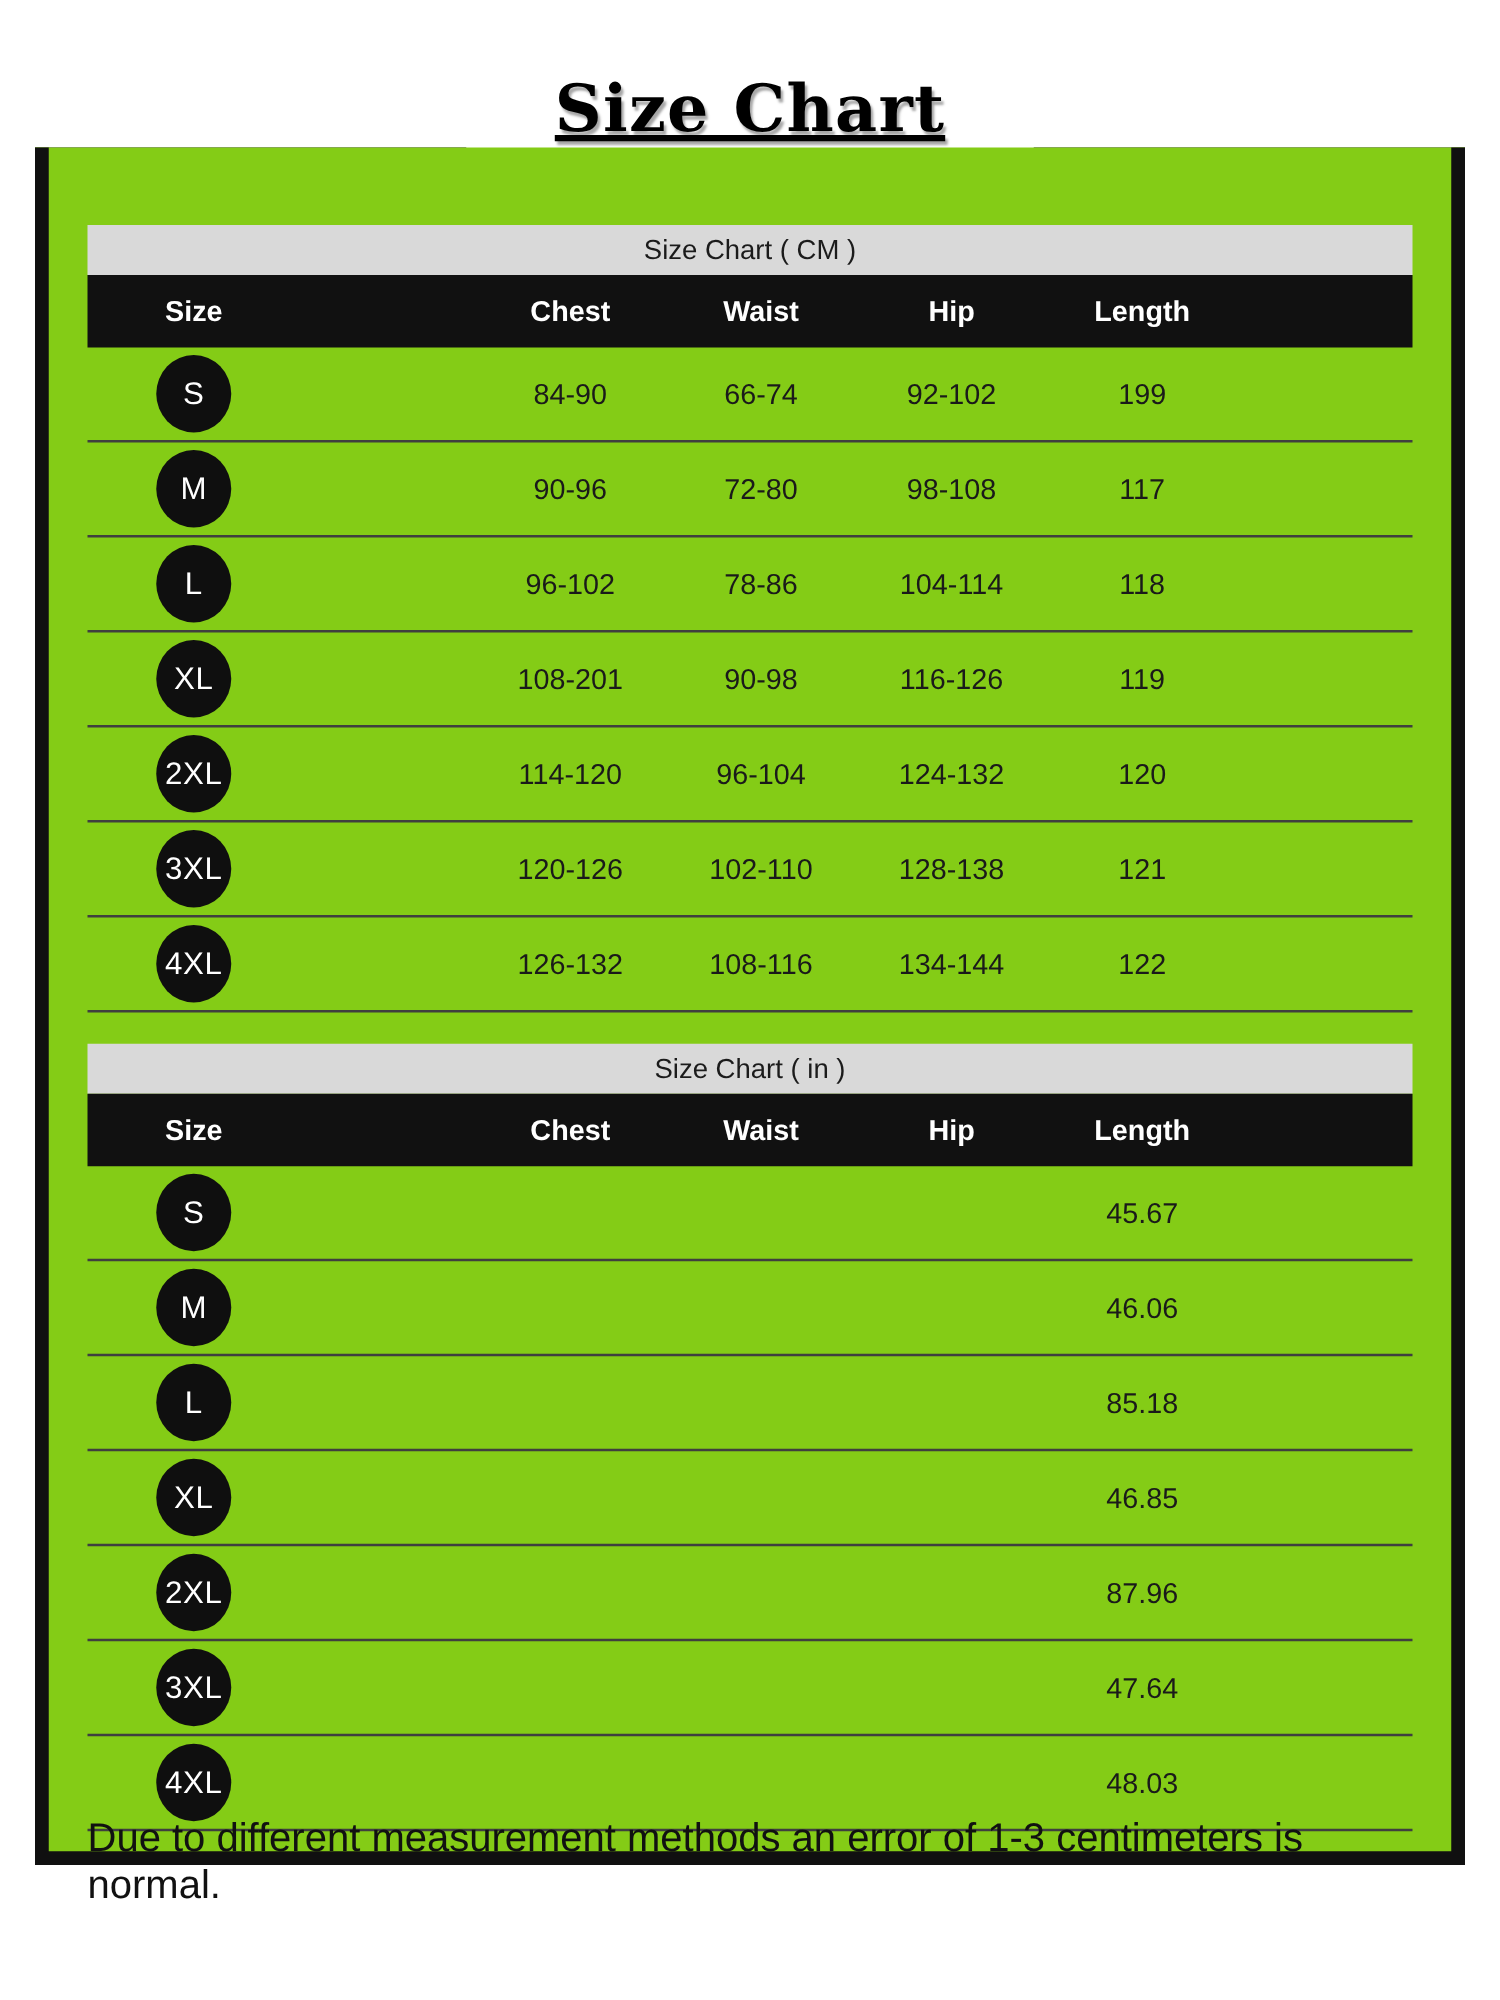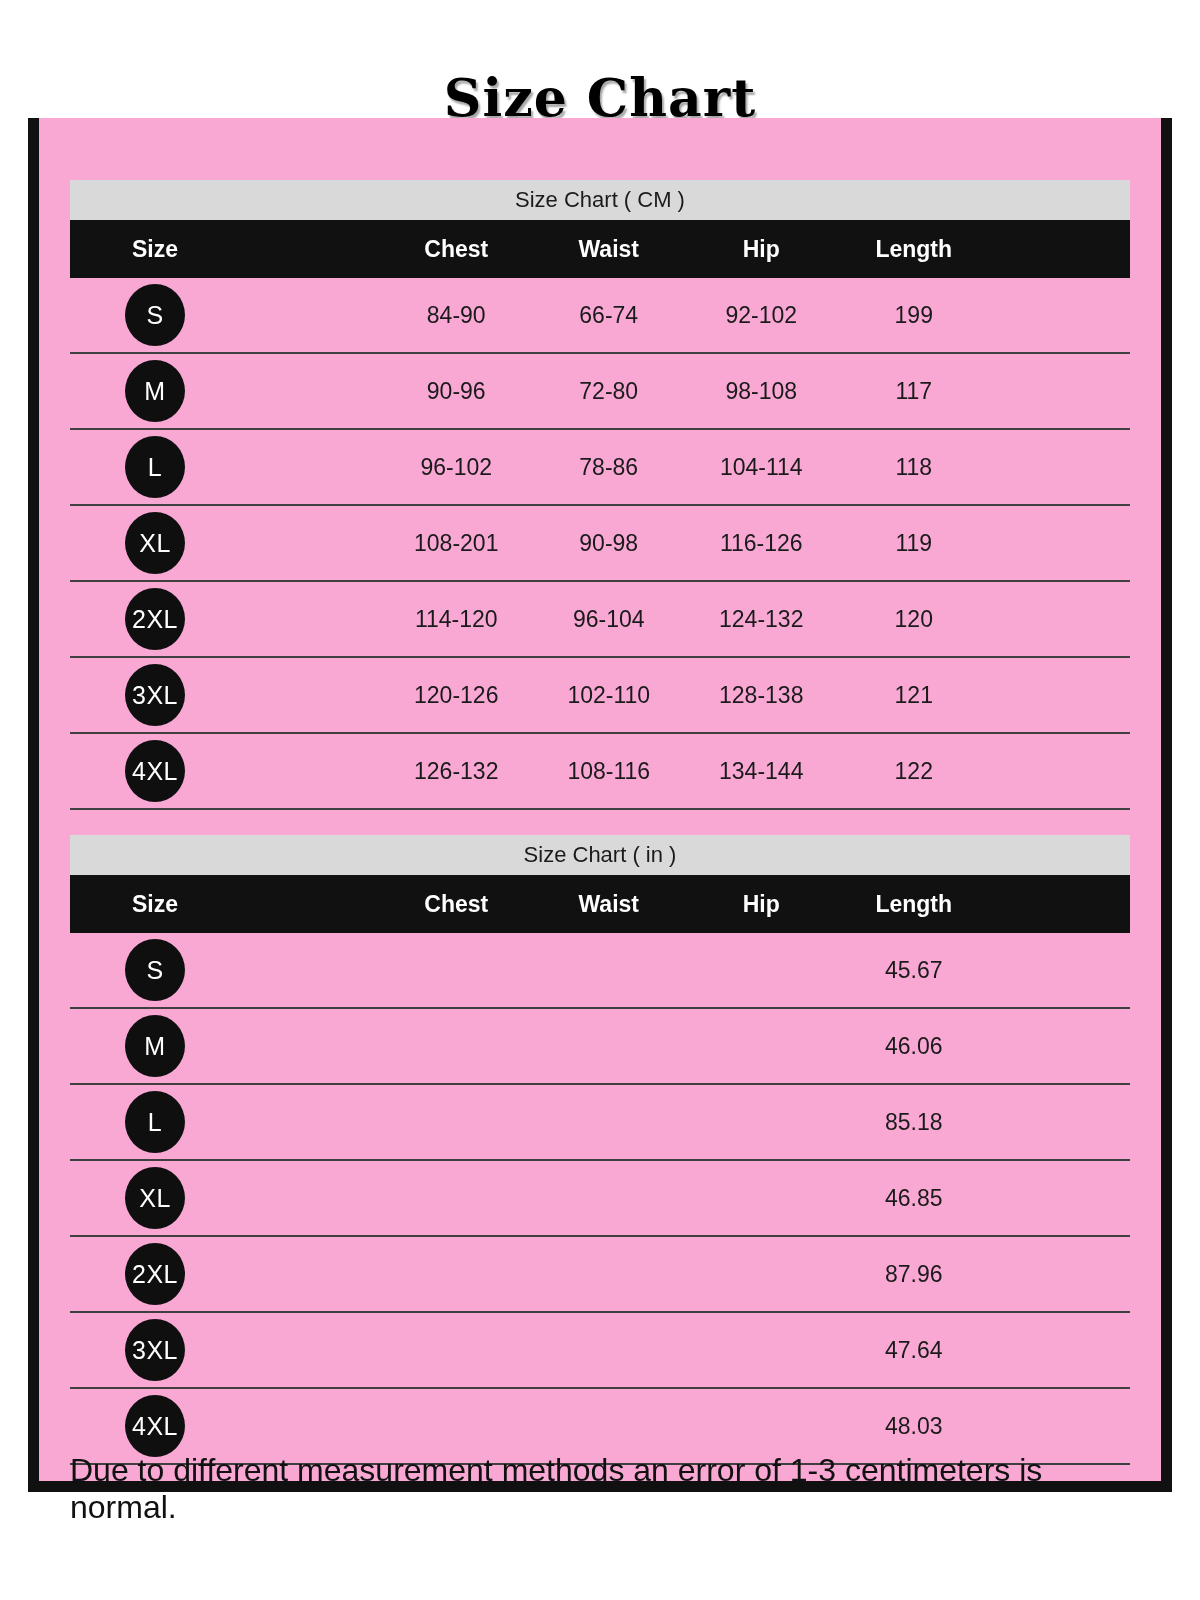--- a/index.html
+++ b/index.html
@@ -2,33 +2,33 @@
 <html><head>
 <meta charset="utf-8">
 <style>
   html,body{margin:0;padding:0;}
   body{
     width:1200px;height:1600px;position:relative;background:#ffffff;
     font-family:"Liberation Sans",sans-serif;color:#1a1a1a;overflow:hidden;
   }
   
   .page-title{
-    position:absolute;top:66px;left:0;width:1200px;height:64px;
+    position:absolute;top:56px;left:0;width:1200px;height:64px;
     text-align:center;font-family:"DejaVu Serif",serif;font-weight:bold;
     font-size:52px;line-height:64px;letter-spacing:1px;color:#000;
     text-shadow:2px 3px 2px rgba(0,0,0,0.35);margin:0;text-decoration:underline;
   }
   .title-bar{position:absolute;top:118px;height:11px;background:#101010;}
   .title-bar.left{left:28px;width:345px;}
   .title-bar.right{left:827px;width:345px;}
   
   .frame{
     position:absolute;left:28px;top:118px;width:1144px;height:1374px;
     border:11px solid #101010;border-top:none;box-sizing:border-box;
-    background:#f9a8d4;
+    background:#84cc16;
   }
   .frame-inner{width:1060px;margin:0 auto;padding-top:62px;}
   
   .size-table{width:1060px;}
   .size-table + .size-table{margin-top:25px;}
   .band-title{
     height:40px;line-height:40px;background:#d9d9d9;color:#1b1b1b;
     text-align:center;font-size:22px;font-weight:400;
   }
   .grid{display:grid;grid-template-columns:170px 140px 1fr 1fr 1fr 1fr 140px;align-items:center;}

